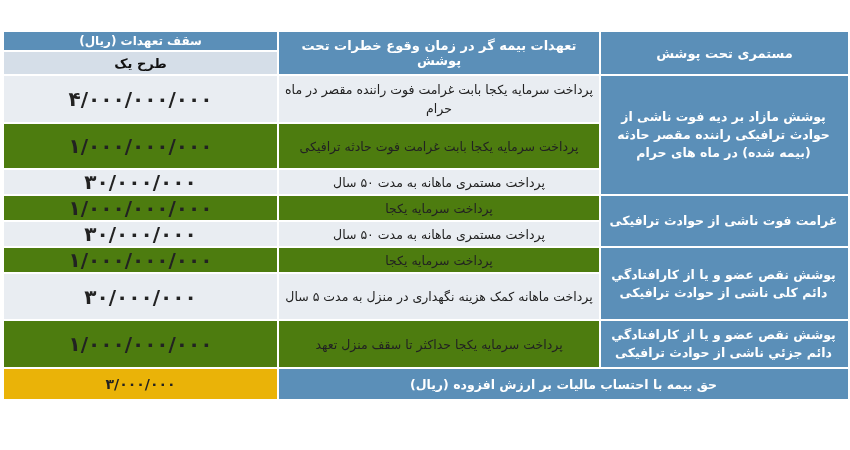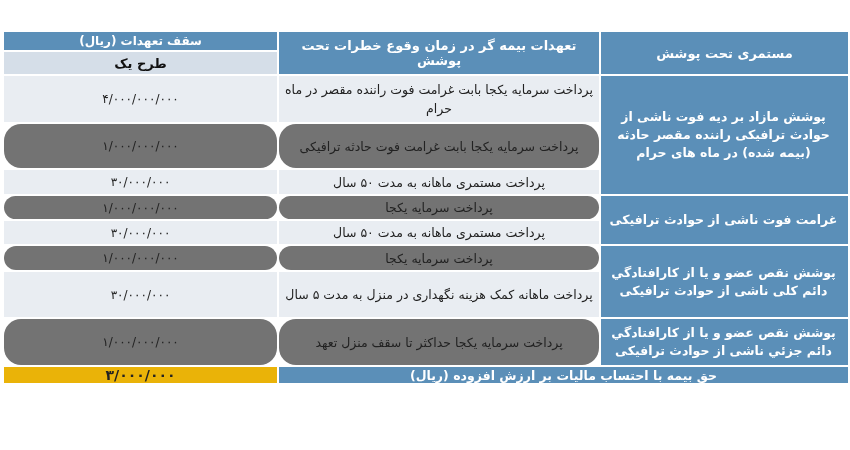--- a/index.html
+++ b/index.html
@@ -57,34 +57,34 @@
       text-align: center;
       line-height: 18px;
       padding-right: 8px;
     }
     td.desc {
       font-size: 12.5px;
       color: #222;
       line-height: 19px;
     }
     td.amt {
-      font-size: 12px;
-      font-weight: normal;
+      font-size: 20px;
+      font-weight: bold;
       color: #222;
       letter-spacing: 2px;
       direction: ltr;
     }
     tr.light td.desc, tr.light td.amt { background: #e9edf2; }
-    tr.dark td.desc, tr.dark td.amt { background: #737373; border-radius: 17px; }
+    tr.dark td.desc, tr.dark td.amt { background: #4d7c0f; }
     td.footer-label {
       background: #5b8fb8;
       color: #fff;
       font-weight: bold;
       font-size: 12.5px;
-      height: 16px;
+      height: 30px;
     }
     td.footer-amt {
       background: #eab308;
       font-size: 14px;
       font-weight: bold;
       color: #222;
       letter-spacing: 2px;
       direction: ltr;
     }
     col.c-risk { width: 247px; }

